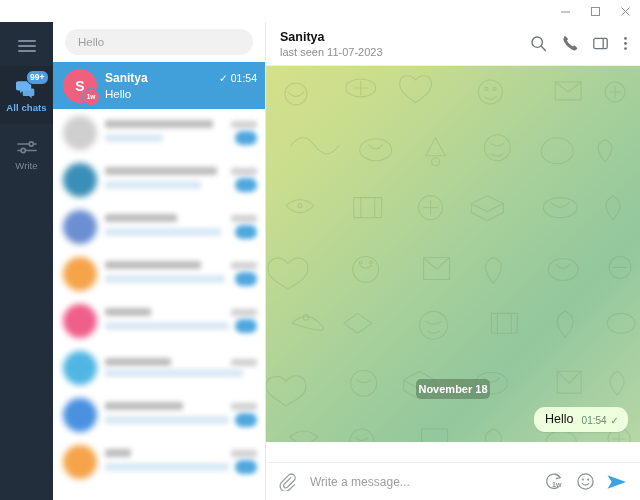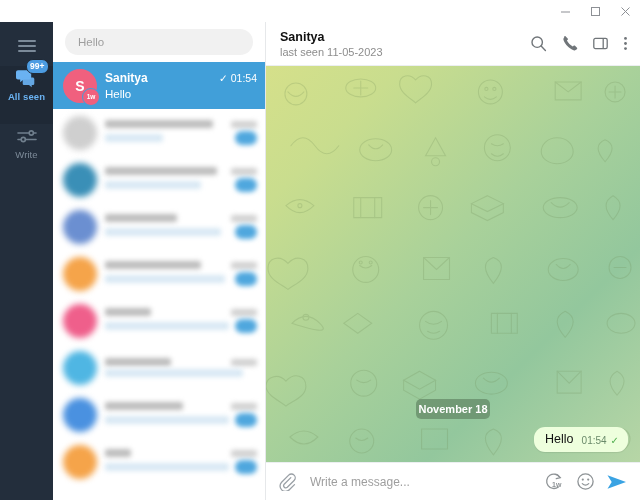--- a/index.html
+++ b/index.html
@@ -71,20 +71,21 @@
     height: 2px;
     background: #7b8a99;
     border-radius: 1px;
     margin: 3px 0;
   }
   .rail-item {
     height: 58px;
     display: flex;
     flex-direction: column;
     align-items: center;
+    justify-content: center;
     gap: 3px;
     position: relative;
   }
   .rail-item.active { background: #1f2936; color: #6ab2f2; }
   .rail-item.active .rail-ico svg { fill: #6ab2f2; }
   .rail-ico {
     position: relative;
     height: 22px;
     display: flex;
     align-items: flex-end;
@@ -344,20 +345,21 @@
   .composer {
     height: 38px;
     flex: 0 0 38px;
     background: #ffffff;
     border-top: 1px solid #eceff1;
     display: flex;
     align-items: center;
     padding: 0 12px 0 12px;
     gap: 11px;
     box-sizing: border-box;
+    margin-top: 20px;
   }
   .composer .attach { color: #9aa0a6; display: flex; }
   .composer .field {
     flex: 1 1 auto;
     font-size: 12px;
     color: #9e9e9e;
     padding-left: 3px;
   }
   .composer .cicon { color: #8e9396; display: flex; align-items: center; }
   .composer .send { color: #3aa3e3; display: flex; }
@@ -406,21 +408,21 @@
       </div>
 
       <div class="rail-item active">
         <div class="rail-ico">
           <svg width="24" height="21" viewBox="0 0 24 21">
             <path d="M3 3.2h11.2c1.1 0 2 .9 2 2v5.4c0 1.1-.9 2-2 2H8.6l-3.4 2.6v-2.6H3c-1.1 0-2-.9-2-2V5.2c0-1.1.9-2 2-2z"></path>
             <path d="M9.4 10.4h8.2c.9 0 1.7.7 1.7 1.7v4.3c0 .9-.8 1.7-1.7 1.7h-.9v2.1l-2.7-2.1H9.4c-.9 0-1.7-.8-1.7-1.7v-4.3c0-1 .8-1.7 1.7-1.7z" opacity="0.92"></path>
           </svg>
           <div class="badge">99+</div>
         </div>
-        <div class="rail-label">All seen</div>
+        <div class="rail-label">All chats</div>
       </div>
 
 
       <div class="rail-item">
         <div class="rail-ico">
           <svg width="24" height="19" viewBox="0 0 24 19">
             <g stroke="#707f8d" stroke-width="1.6" fill="none" stroke-linecap="round">
               <line x1="3" y1="6" x2="14" y2="6"></line>
               <line x1="18.5" y1="6" x2="21" y2="6"></line>
               <line x1="3" y1="12.5" x2="6" y2="12.5"></line>
@@ -566,21 +568,21 @@
             </div>
           </div>
       </div>
     </div>
 
     <div class="right">
 
       <div class="chat-header">
         <div class="ch-titles">
           <div class="ch-title">Sanitya</div>
-          <div class="ch-sub">last seen 11-05-2023</div>
+          <div class="ch-sub">last seen 11-07-2023</div>
         </div>
         <div class="ch-actions">
           <div>
             <svg width="17" height="17" viewBox="0 0 17 17">
                 <circle cx="7.2" cy="7.2" r="5.2" fill="none" stroke="#707579" stroke-width="1.4"></circle>
                 <line x1="11.1" y1="11.1" x2="15.4" y2="15.4" stroke="#707579" stroke-width="1.4" stroke-linecap="round"></line>
               </svg>
           </div>
           <div>
             <svg width="17" height="17" viewBox="0 0 17 17">

